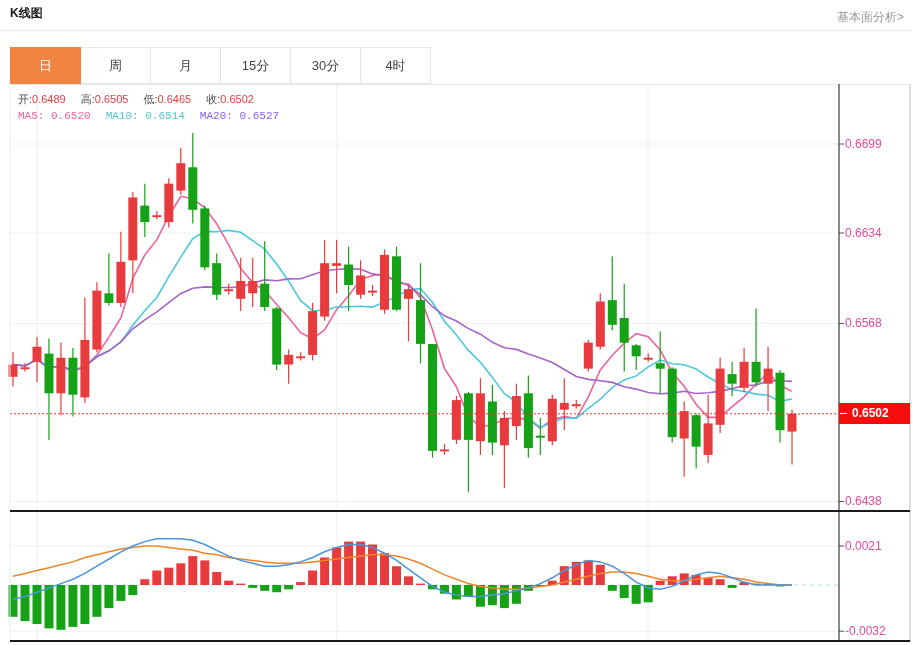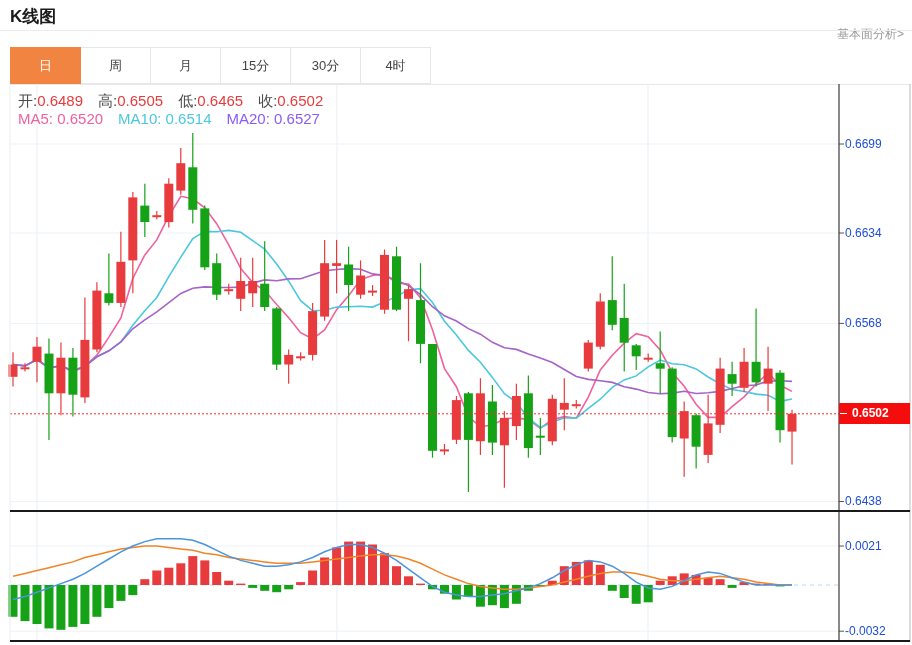--- a/index.html
+++ b/index.html
@@ -1,37 +1,37 @@
 <!DOCTYPE html>
 <html><head>
 <meta charset="utf-8">
 <style>
   html,body{margin:0;padding:0;background:#fff;}
   body{width:912px;height:645px;position:relative;overflow:hidden;
        font-family:"Liberation Sans","DejaVu Sans",sans-serif;color:#333;}
-  #page-title{position:absolute;left:10px;top:5px;font-size:17px;font-weight:bold;color:#1a1a1a;}
-  #fund-link{position:absolute;right:8px;top:26px;font-size:12px;color:#999;text-decoration:none;cursor:pointer;}
+  #page-title{position:absolute;left:10px;top:5px;font-size:12px;font-weight:bold;color:#1a1a1a;}
+  #fund-link{position:absolute;right:8px;top:9px;font-size:12px;color:#999;text-decoration:none;cursor:pointer;}
   #header-divider{position:absolute;left:0;top:30px;width:912px;height:1px;background:#ececec;}
   #tabs{position:absolute;left:10px;top:47px;display:flex;}
   .tab{width:69px;height:35px;line-height:35px;text-align:center;font-size:13px;color:#444;
        border:1px solid #e6e6e6;border-left:none;background:#fff;cursor:pointer;}
   .tab:first-child{border-left:1px solid #e6e6e6;}
   .tab.active{background:#f08440;border-color:#f08440;color:#fff;}
   #tabstrip-bottom{position:absolute;left:10px;top:84px;width:900px;height:1px;background:#e8e8e8;}
   #chart{position:absolute;left:0;top:0;width:912px;height:645px;}
   svg{position:absolute;left:0;top:0;}
-  .row{position:absolute;left:18px;font-size:15px;display:flex;white-space:nowrap;align-items:center;}
+  .row{position:absolute;left:18px;font-size:11px;display:flex;white-space:nowrap;align-items:center;}
   .row span{display:inline-block;}
   .it{margin-right:15px;}
   #ohlc-row{top:92px;}
   #ohlc-row .lab{color:#4c4c4c;}
   #ohlc-row .val{color:#e83b3d;}
-  #ma-row{top:110px;}
+  #ma-row{top:110px;font-family:Liberation Mono, monospace;}
   #macd-row{top:517px;}
-  .tick-label{position:absolute;left:845px;font-size:12px;color:#1d4ed8;height:14px;line-height:14px;}
+  .tick-label{position:absolute;left:845px;font-size:12px;color:#ec4899;height:14px;line-height:14px;}
   #price-badge{position:absolute;left:839px;top:403px;width:71px;height:21px;background:#f50d0d;
                color:#fff;font-size:12px;font-weight:bold;line-height:21px;padding-left:13px;box-sizing:border-box;}
   #price-badge::before{content:"";position:absolute;left:1px;top:10px;width:7px;height:1px;background:#fff;}
 </style>
 </head>
 <body>
 
 <div id="page-title">K线图</div>
 <a id="fund-link">基本面分析&gt;</a>
 <div id="header-divider"></div>

